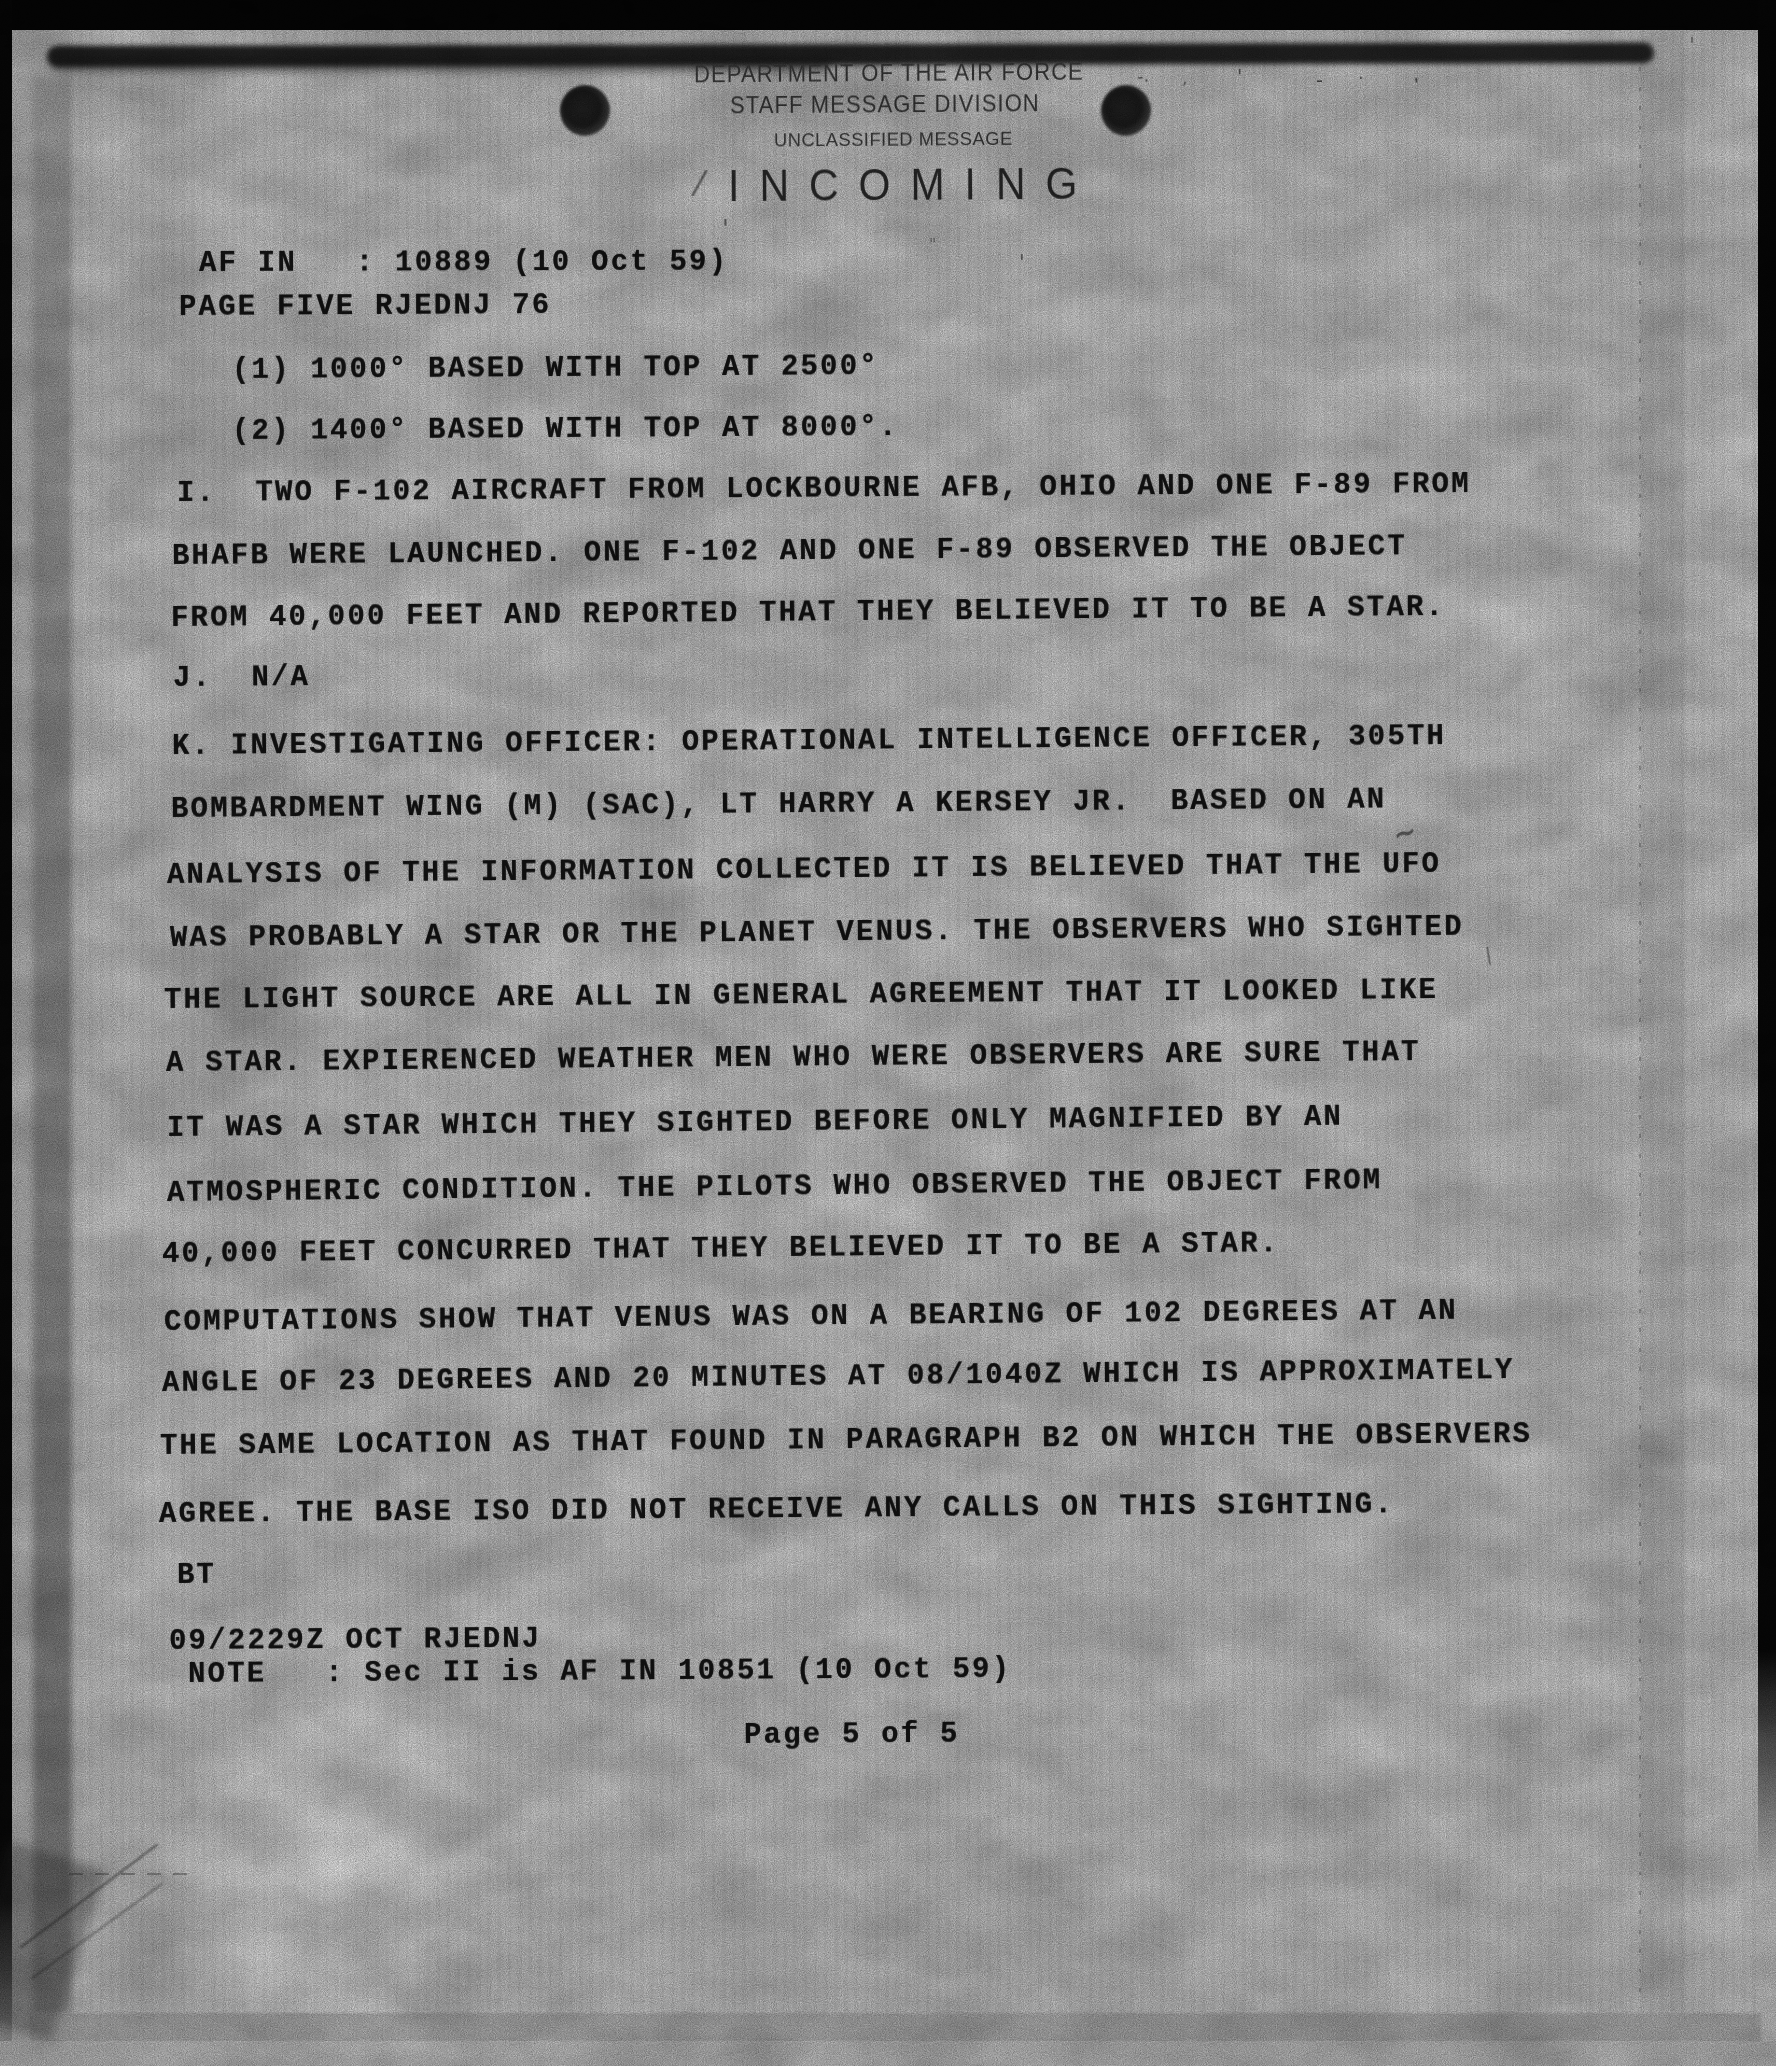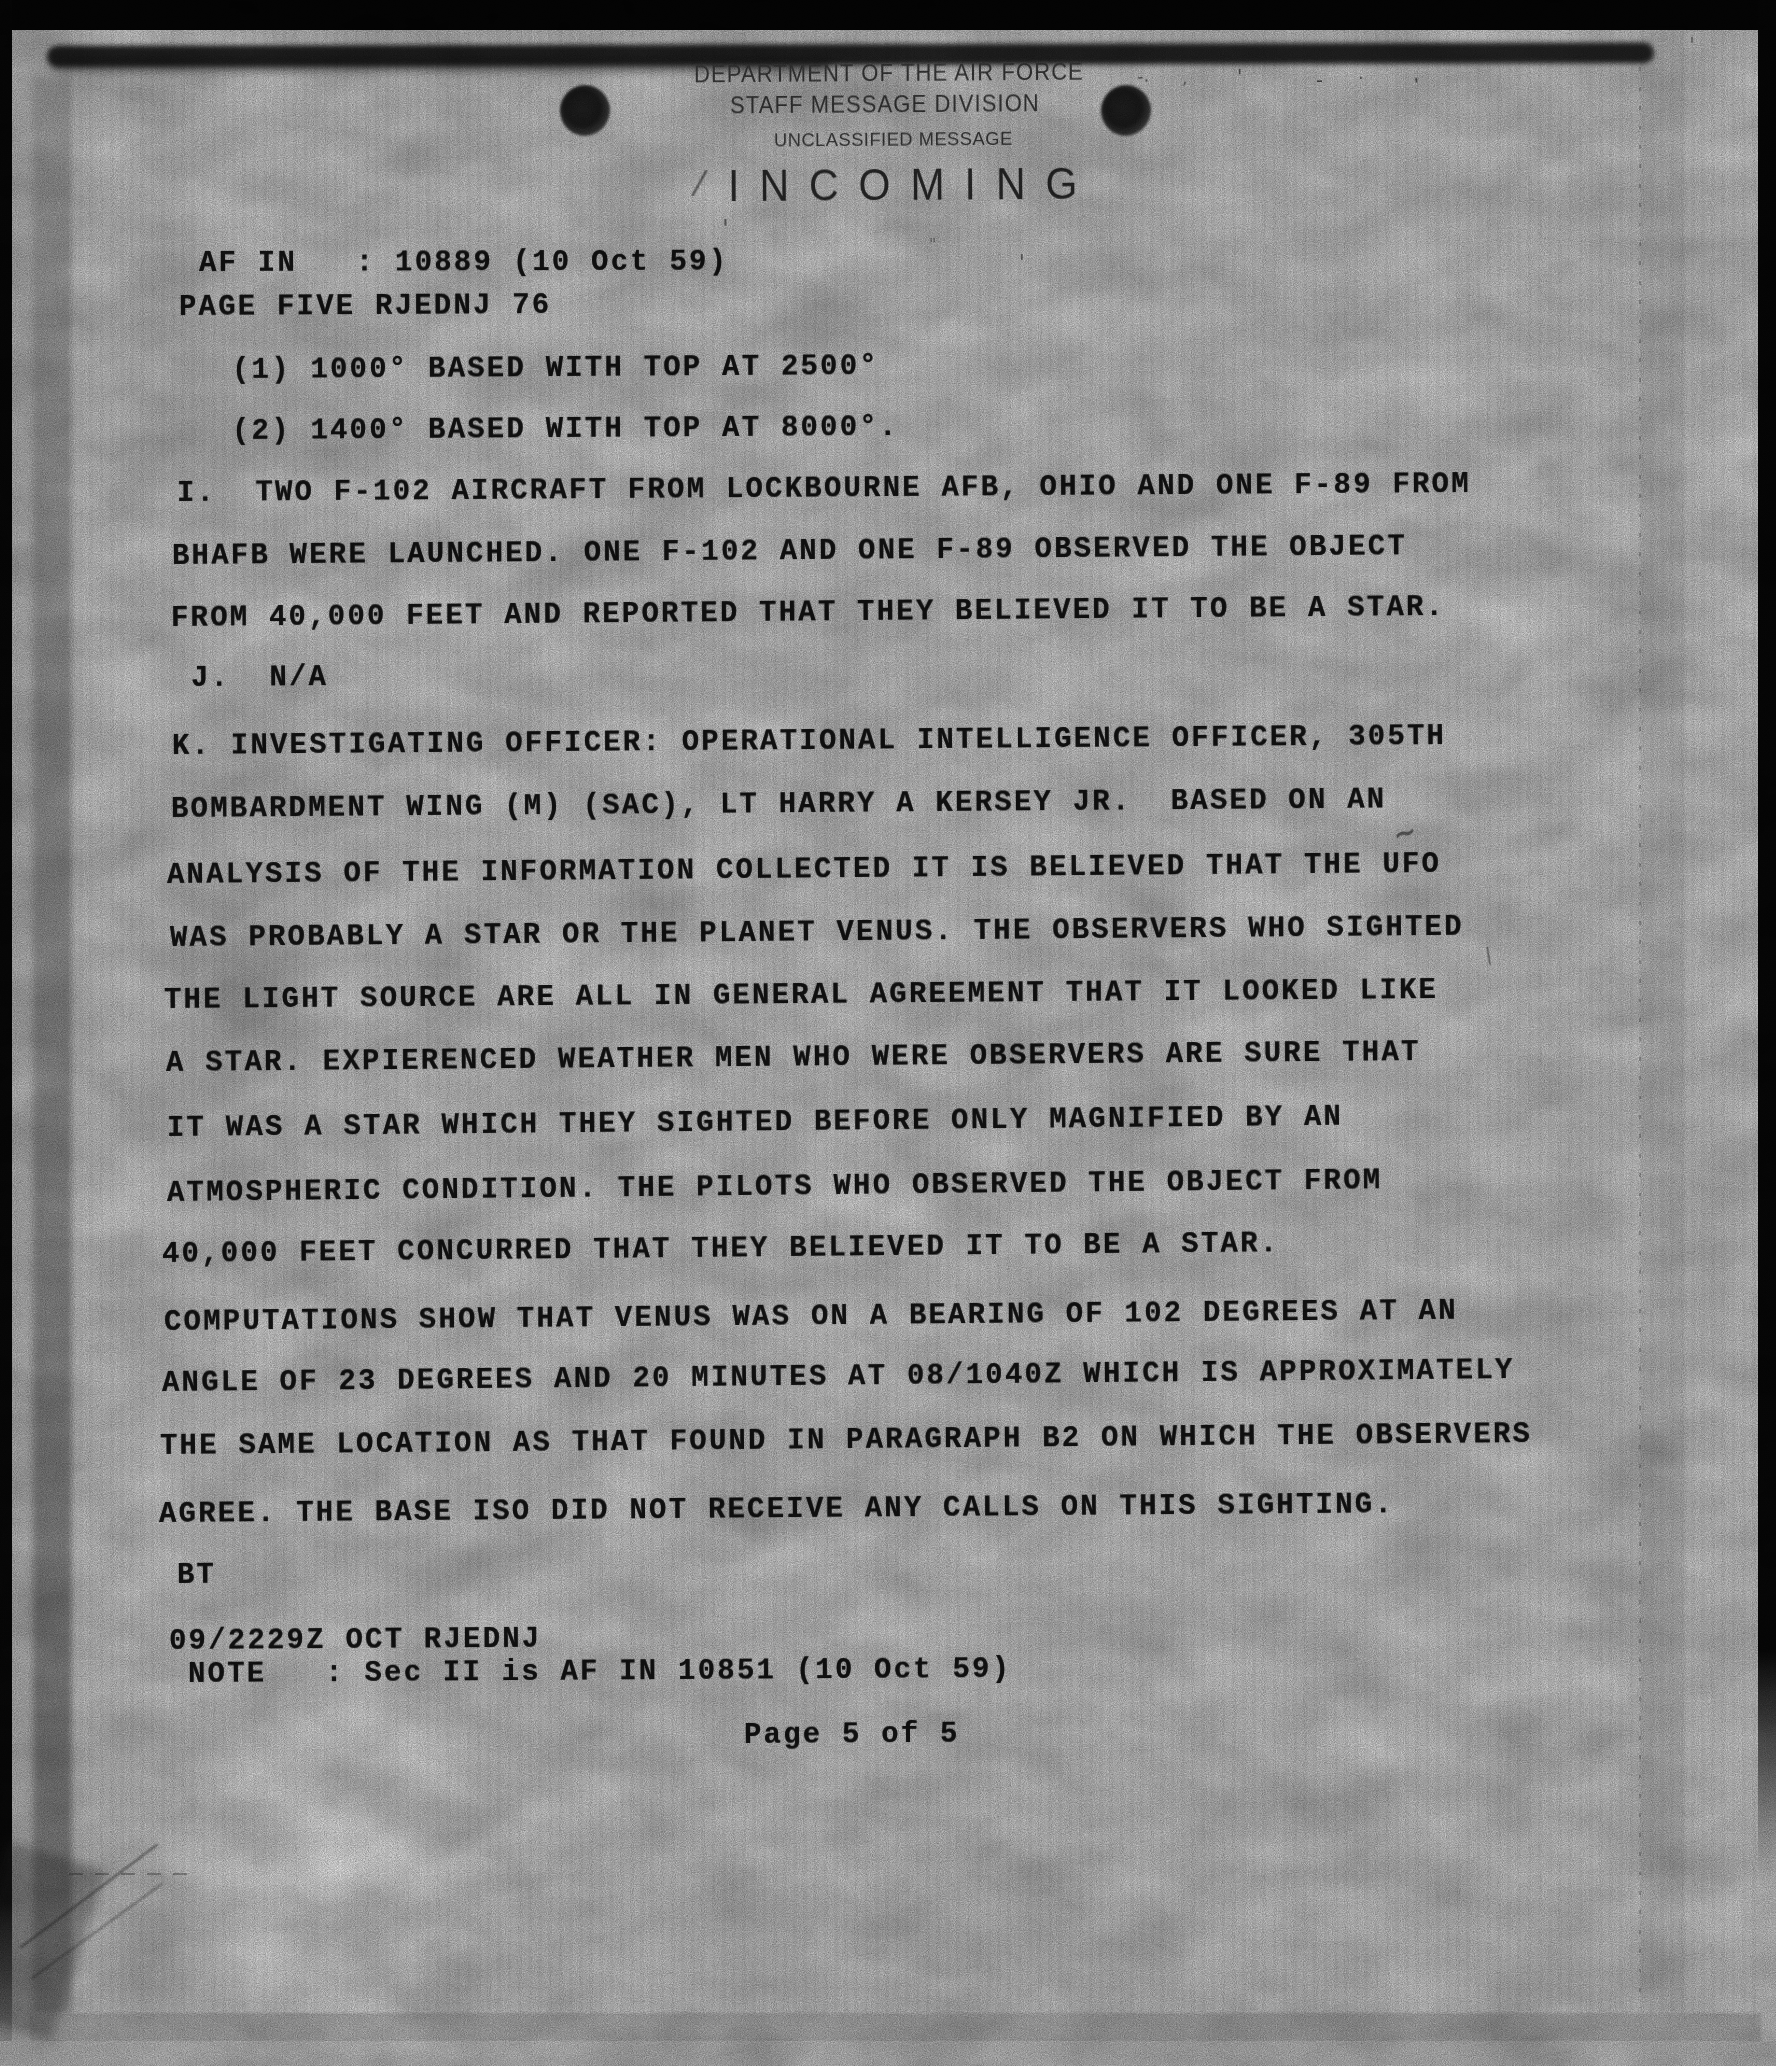--- a/index.html
+++ b/index.html
@@ -93,21 +93,21 @@
   <div class="incoming" style="left:728px;top:163px;font-size:41px;letter-spacing:4.3px;">I N C O M I N G</div>
 
   <div class="typed" style="left:199px;top:248px;--r:-0.15deg">AF IN   : 10889 (10 Oct 59)</div>
   <div class="typed" style="left:179px;top:292px;--r:-0.3deg">PAGE FIVE RJEDNJ 76</div>
 
   <div class="typed" style="left:232px;top:355px;--r:-0.35deg">(1) 1000° BASED WITH TOP AT 2500°</div>
   <div class="typed" style="left:232px;top:416px;--r:-0.35deg">(2) 1400° BASED WITH TOP AT 8000°.</div>
   <div class="typed" style="left:177px;top:478px;--r:-0.4deg">I.  TWO F-102 AIRCRAFT FROM LOCKBOURNE AFB, OHIO AND ONE F-89 FROM</div>
   <div class="typed" style="left:172px;top:541px;--r:-0.45deg">BHAFB WERE LAUNCHED. ONE F-102 AND ONE F-89 OBSERVED THE OBJECT</div>
   <div class="typed" style="left:171px;top:603px;--r:-0.5deg">FROM 40,000 FEET AND REPORTED THAT THEY BELIEVED IT TO BE A STAR.</div>
-  <div class="typed" style="left:191px;top:663px;--r:-0.4deg">J.  N/A</div>
+  <div class="typed" style="left:173px;top:663px;--r:-0.4deg">J.  N/A</div>
   <div class="typed" style="left:172px;top:731px;--r:-0.45deg">K. INVESTIGATING OFFICER: OPERATIONAL INTELLIGENCE OFFICER, 305TH</div>
   <div class="typed" style="left:171px;top:794px;--r:-0.45deg">BOMBARDMENT WING (M) (SAC), LT HARRY A KERSEY JR.  BASED ON AN</div>
   <div class="typed" style="left:167px;top:860px;--r:-0.5deg">ANALYSIS OF THE INFORMATION COLLECTED IT IS BELIEVED THAT THE UFO</div>
   <div class="typed" style="left:170px;top:923px;--r:-0.5deg">WAS PROBABLY A STAR OR THE PLANET VENUS. THE OBSERVERS WHO SIGHTED</div>
   <div class="typed" style="left:164px;top:985px;--r:-0.45deg">THE LIGHT SOURCE ARE ALL IN GENERAL AGREEMENT THAT IT LOOKED LIKE</div>
   <div class="typed" style="left:166px;top:1048px;--r:-0.5deg">A STAR. EXPIERENCED WEATHER MEN WHO WERE OBSERVERS ARE SURE THAT</div>
   <div class="typed" style="left:167px;top:1113px;--r:-0.55deg">IT WAS A STAR WHICH THEY SIGHTED BEFORE ONLY MAGNIFIED BY AN</div>
   <div class="typed" style="left:167px;top:1178px;--r:-0.6deg">ATMOSPHERIC CONDITION. THE PILOTS WHO OBSERVED THE OBJECT FROM</div>
   <div class="typed" style="left:162px;top:1239px;--r:-0.55deg">40,000 FEET CONCURRED THAT THEY BELIEVED IT TO BE A STAR.</div>
   <div class="typed" style="left:164px;top:1307px;--r:-0.5deg">COMPUTATIONS SHOW THAT VENUS WAS ON A BEARING OF 102 DEGREES AT AN</div>

